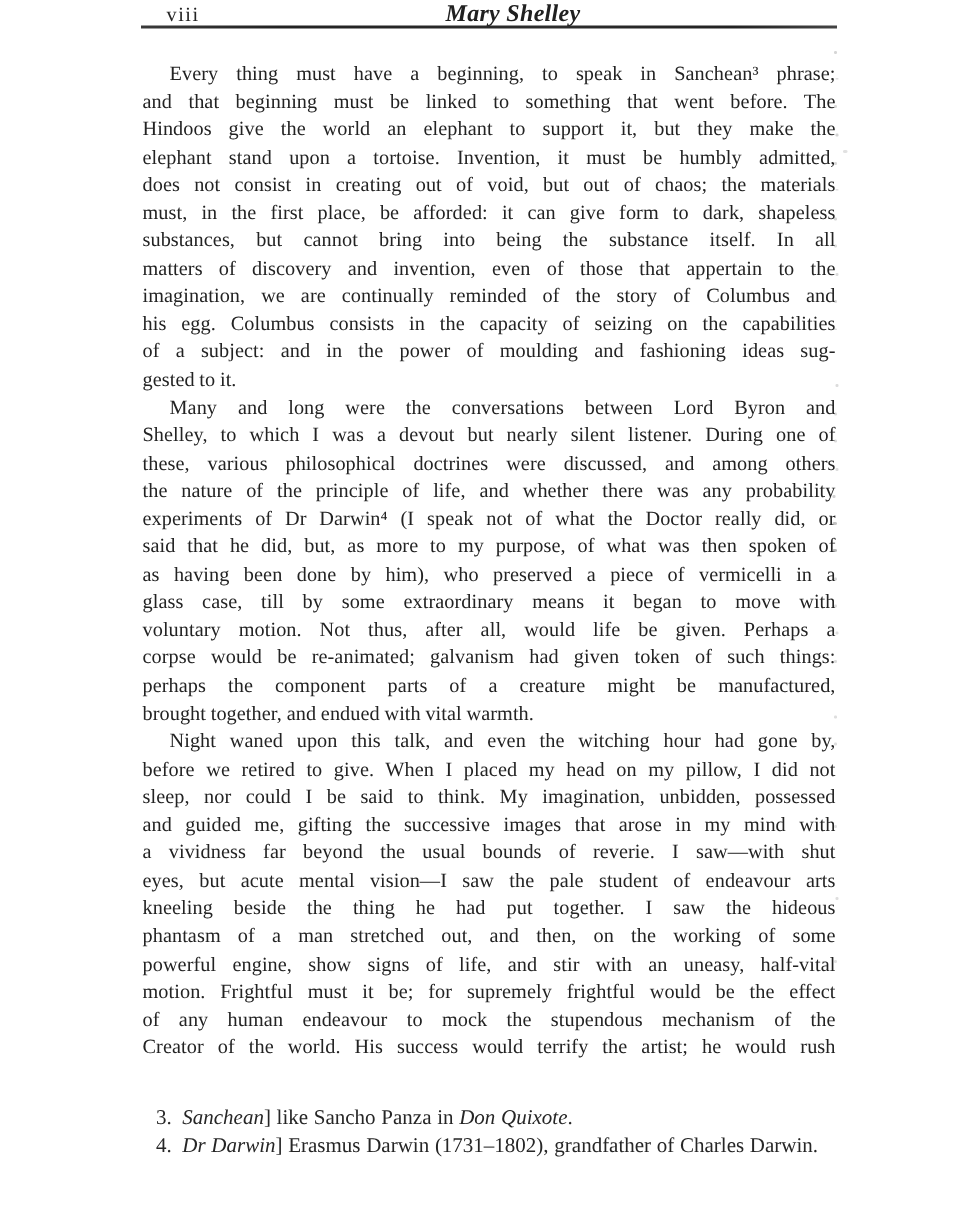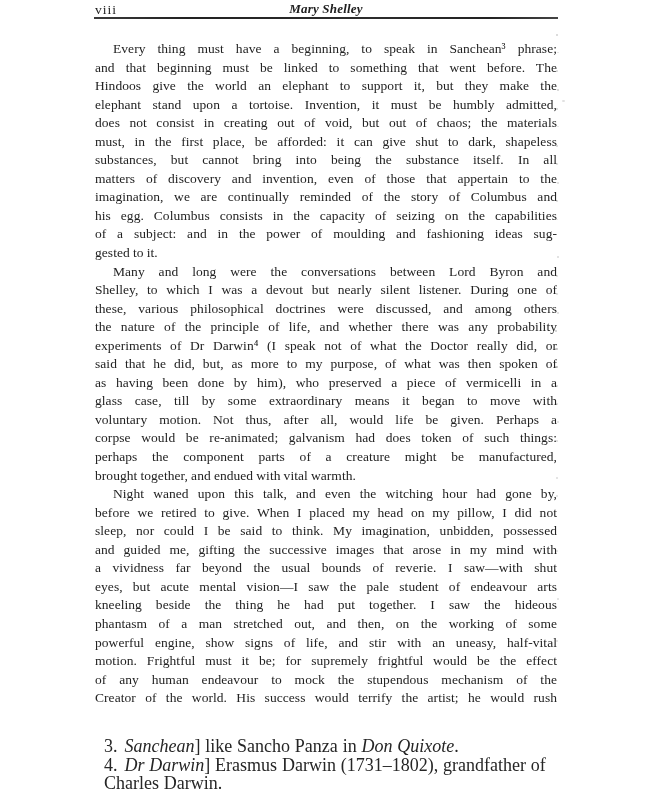--- a/index.html
+++ b/index.html
@@ -10,30 +10,30 @@
     font-family: "Liberation Serif", "DejaVu Serif", serif;
     color: #222222;
     overflow: hidden;
   }
   .page {
     position: absolute; inset: 0;
     background: #ffffff;
   }
   
   .header {
-    position: absolute; left: 95px; top: 1px; width: 462px; height: 16px;
+    position: absolute; left: 111px; top: 1px; width: 462px; height: 16px;
   }
   .pagenum {
     position: absolute; left: 0; top: 1px;
     font-size: 13.5px; letter-spacing: 1px; color: #242424;
   }
   .running-title {
     display: block; text-align: center;
     font-style: italic; font-weight: 600;
-    font-size: 13px; color: #202020;
+    font-size: 16px; color: #202020;
     letter-spacing: 0.2px;
   }
   .rule {
     position: absolute; left: 94px; top: 17px; width: 464px; height: 2px;
     background: linear-gradient(90deg, #3a3a3a, #222 20%, #2c2c2c 60%, #222 85%, #444);
   }
   
   .bodytext {
     position: absolute; left: 95px; top: 40px; width: 462px;
   }
@@ -48,21 +48,21 @@
     white-space: nowrap;
     color: #232323;
   }
   .line.first { text-indent: 18px; }
   .line.para-end { text-align-last: left; }
   
   .footnotes {
     position: absolute; left: 104px; top: 737px; width: 455px;
   }
   .footnote {
-    font-size: 18px; line-height: 18.5px; color: #262626;
+    font-size: 14px; line-height: 18.5px; color: #262626;
     word-spacing: 0.3px;
   }
   .fn-num { margin-right: 7px; }
   .it { font-style: italic; }
   
   .speck {
     position: absolute; background: #777; border-radius: 40%;
   }
 </style>
 </head>
@@ -76,37 +76,37 @@
   </div>
 
   <div class="rule"></div>
 
   <div class="bodytext" id="bodytext">
       <div class="line first">Every thing must have a beginning, to speak in Sanchean³ phrase;</div>
       <div class="line">and that beginning must be linked to something that went before. The</div>
       <div class="line">Hindoos give the world an elephant to support it, but they make the</div>
       <div class="line">elephant stand upon a tortoise. Invention, it must be humbly admitted,</div>
       <div class="line">does not consist in creating out of void, but out of chaos; the materials</div>
-      <div class="line">must, in the first place, be afforded: it can give shut to dark, shapeless</div>
+      <div class="line">must, in the first place, be afforded: it can give form to dark, shapeless</div>
       <div class="line">substances, but cannot bring into being the substance itself. In all</div>
       <div class="line">matters of discovery and invention, even of those that appertain to the</div>
       <div class="line">imagination, we are continually reminded of the story of Columbus and</div>
       <div class="line">his egg. Columbus consists in the capacity of seizing on the capabilities</div>
       <div class="line">of a subject: and in the power of moulding and fashioning ideas sug-</div>
       <div class="line para-end">gested to it.</div>
       <div class="line first">Many and long were the conversations between Lord Byron and</div>
       <div class="line">Shelley, to which I was a devout but nearly silent listener. During one of</div>
       <div class="line">these, various philosophical doctrines were discussed, and among others</div>
       <div class="line">the nature of the principle of life, and whether there was any probability</div>
       <div class="line">experiments of Dr Darwin⁴ (I speak not of what the Doctor really did, or</div>
       <div class="line">said that he did, but, as more to my purpose, of what was then spoken of</div>
       <div class="line">as having been done by him), who preserved a piece of vermicelli in a</div>
       <div class="line">glass case, till by some extraordinary means it began to move with</div>
       <div class="line">voluntary motion. Not thus, after all, would life be given. Perhaps a</div>
-      <div class="line">corpse would be re-animated; galvanism had does token of such things:</div>
+      <div class="line">corpse would be re-animated; galvanism had given token of such things:</div>
       <div class="line">perhaps the component parts of a creature might be manufactured,</div>
       <div class="line para-end">brought together, and endued with vital warmth.</div>
       <div class="line first">Night waned upon this talk, and even the witching hour had gone by,</div>
       <div class="line">before we retired to give. When I placed my head on my pillow, I did not</div>
       <div class="line">sleep, nor could I be said to think. My imagination, unbidden, possessed</div>
       <div class="line">and guided me, gifting the successive images that arose in my mind with</div>
       <div class="line">a vividness far beyond the usual bounds of reverie. I saw—with shut</div>
       <div class="line">eyes, but acute mental vision—I saw the pale student of endeavour arts</div>
       <div class="line">kneeling beside the thing he had put together. I saw the hideous</div>
       <div class="line">phantasm of a man stretched out, and then, on the working of some</div>

